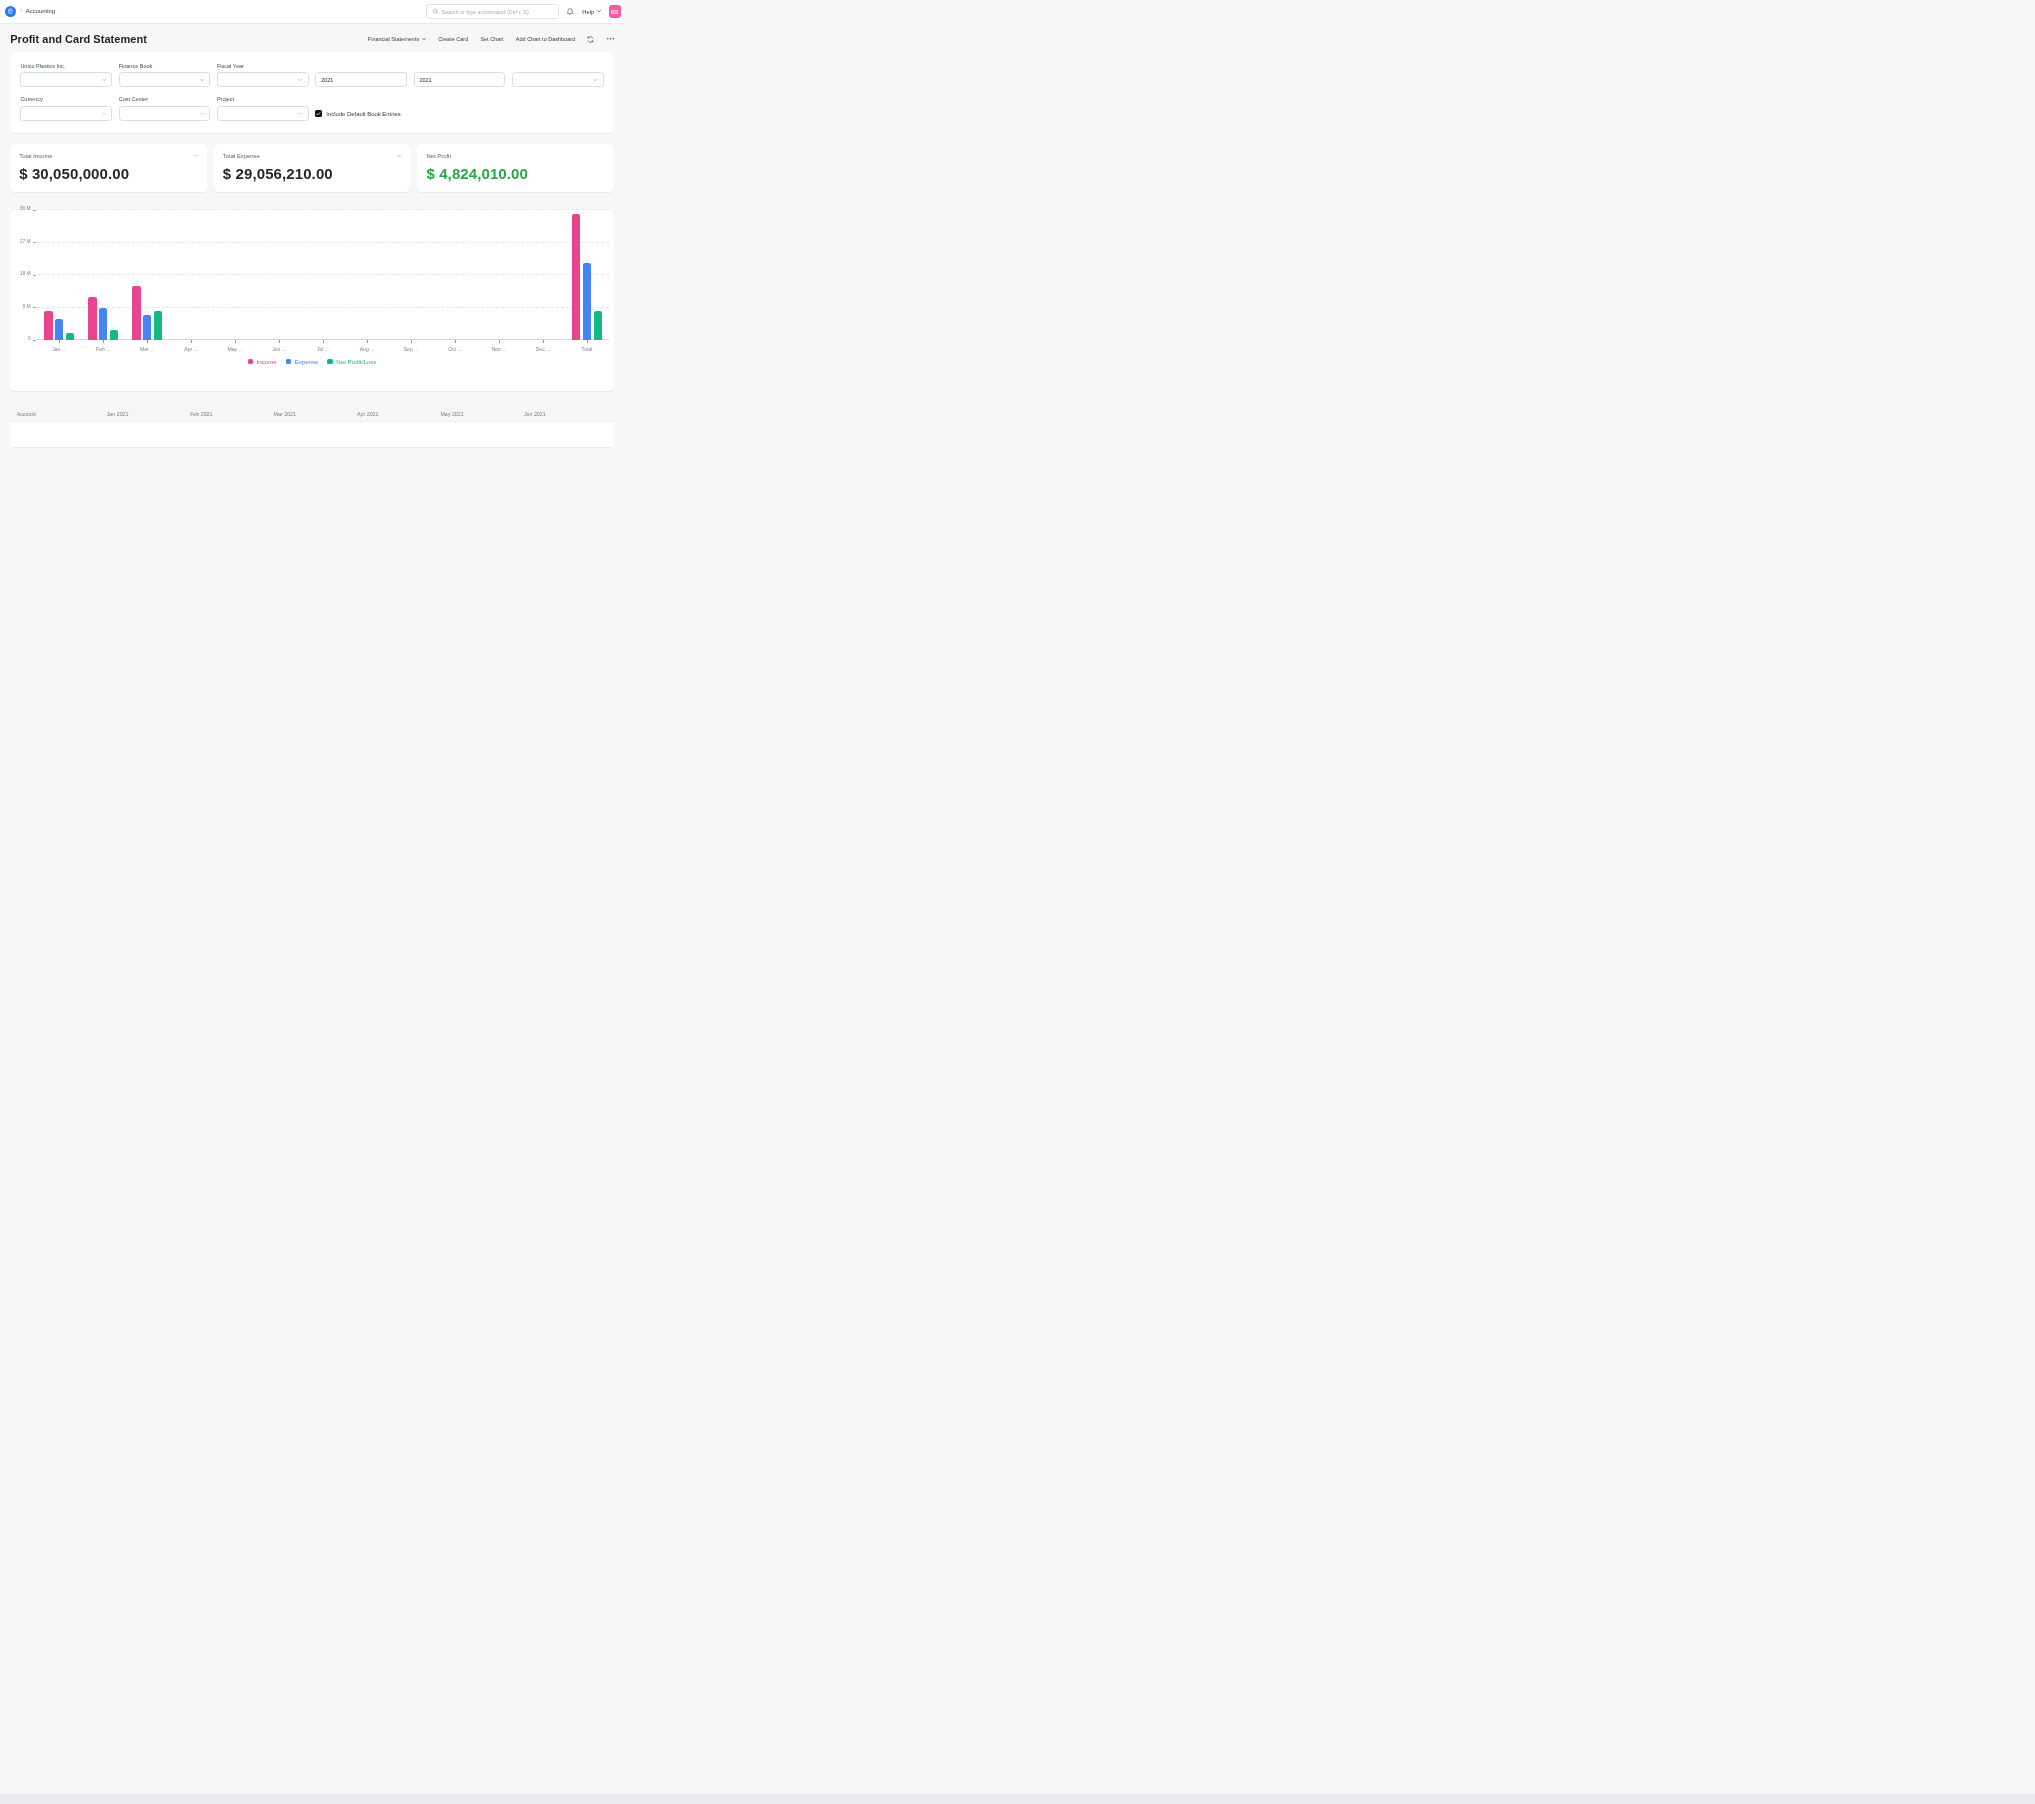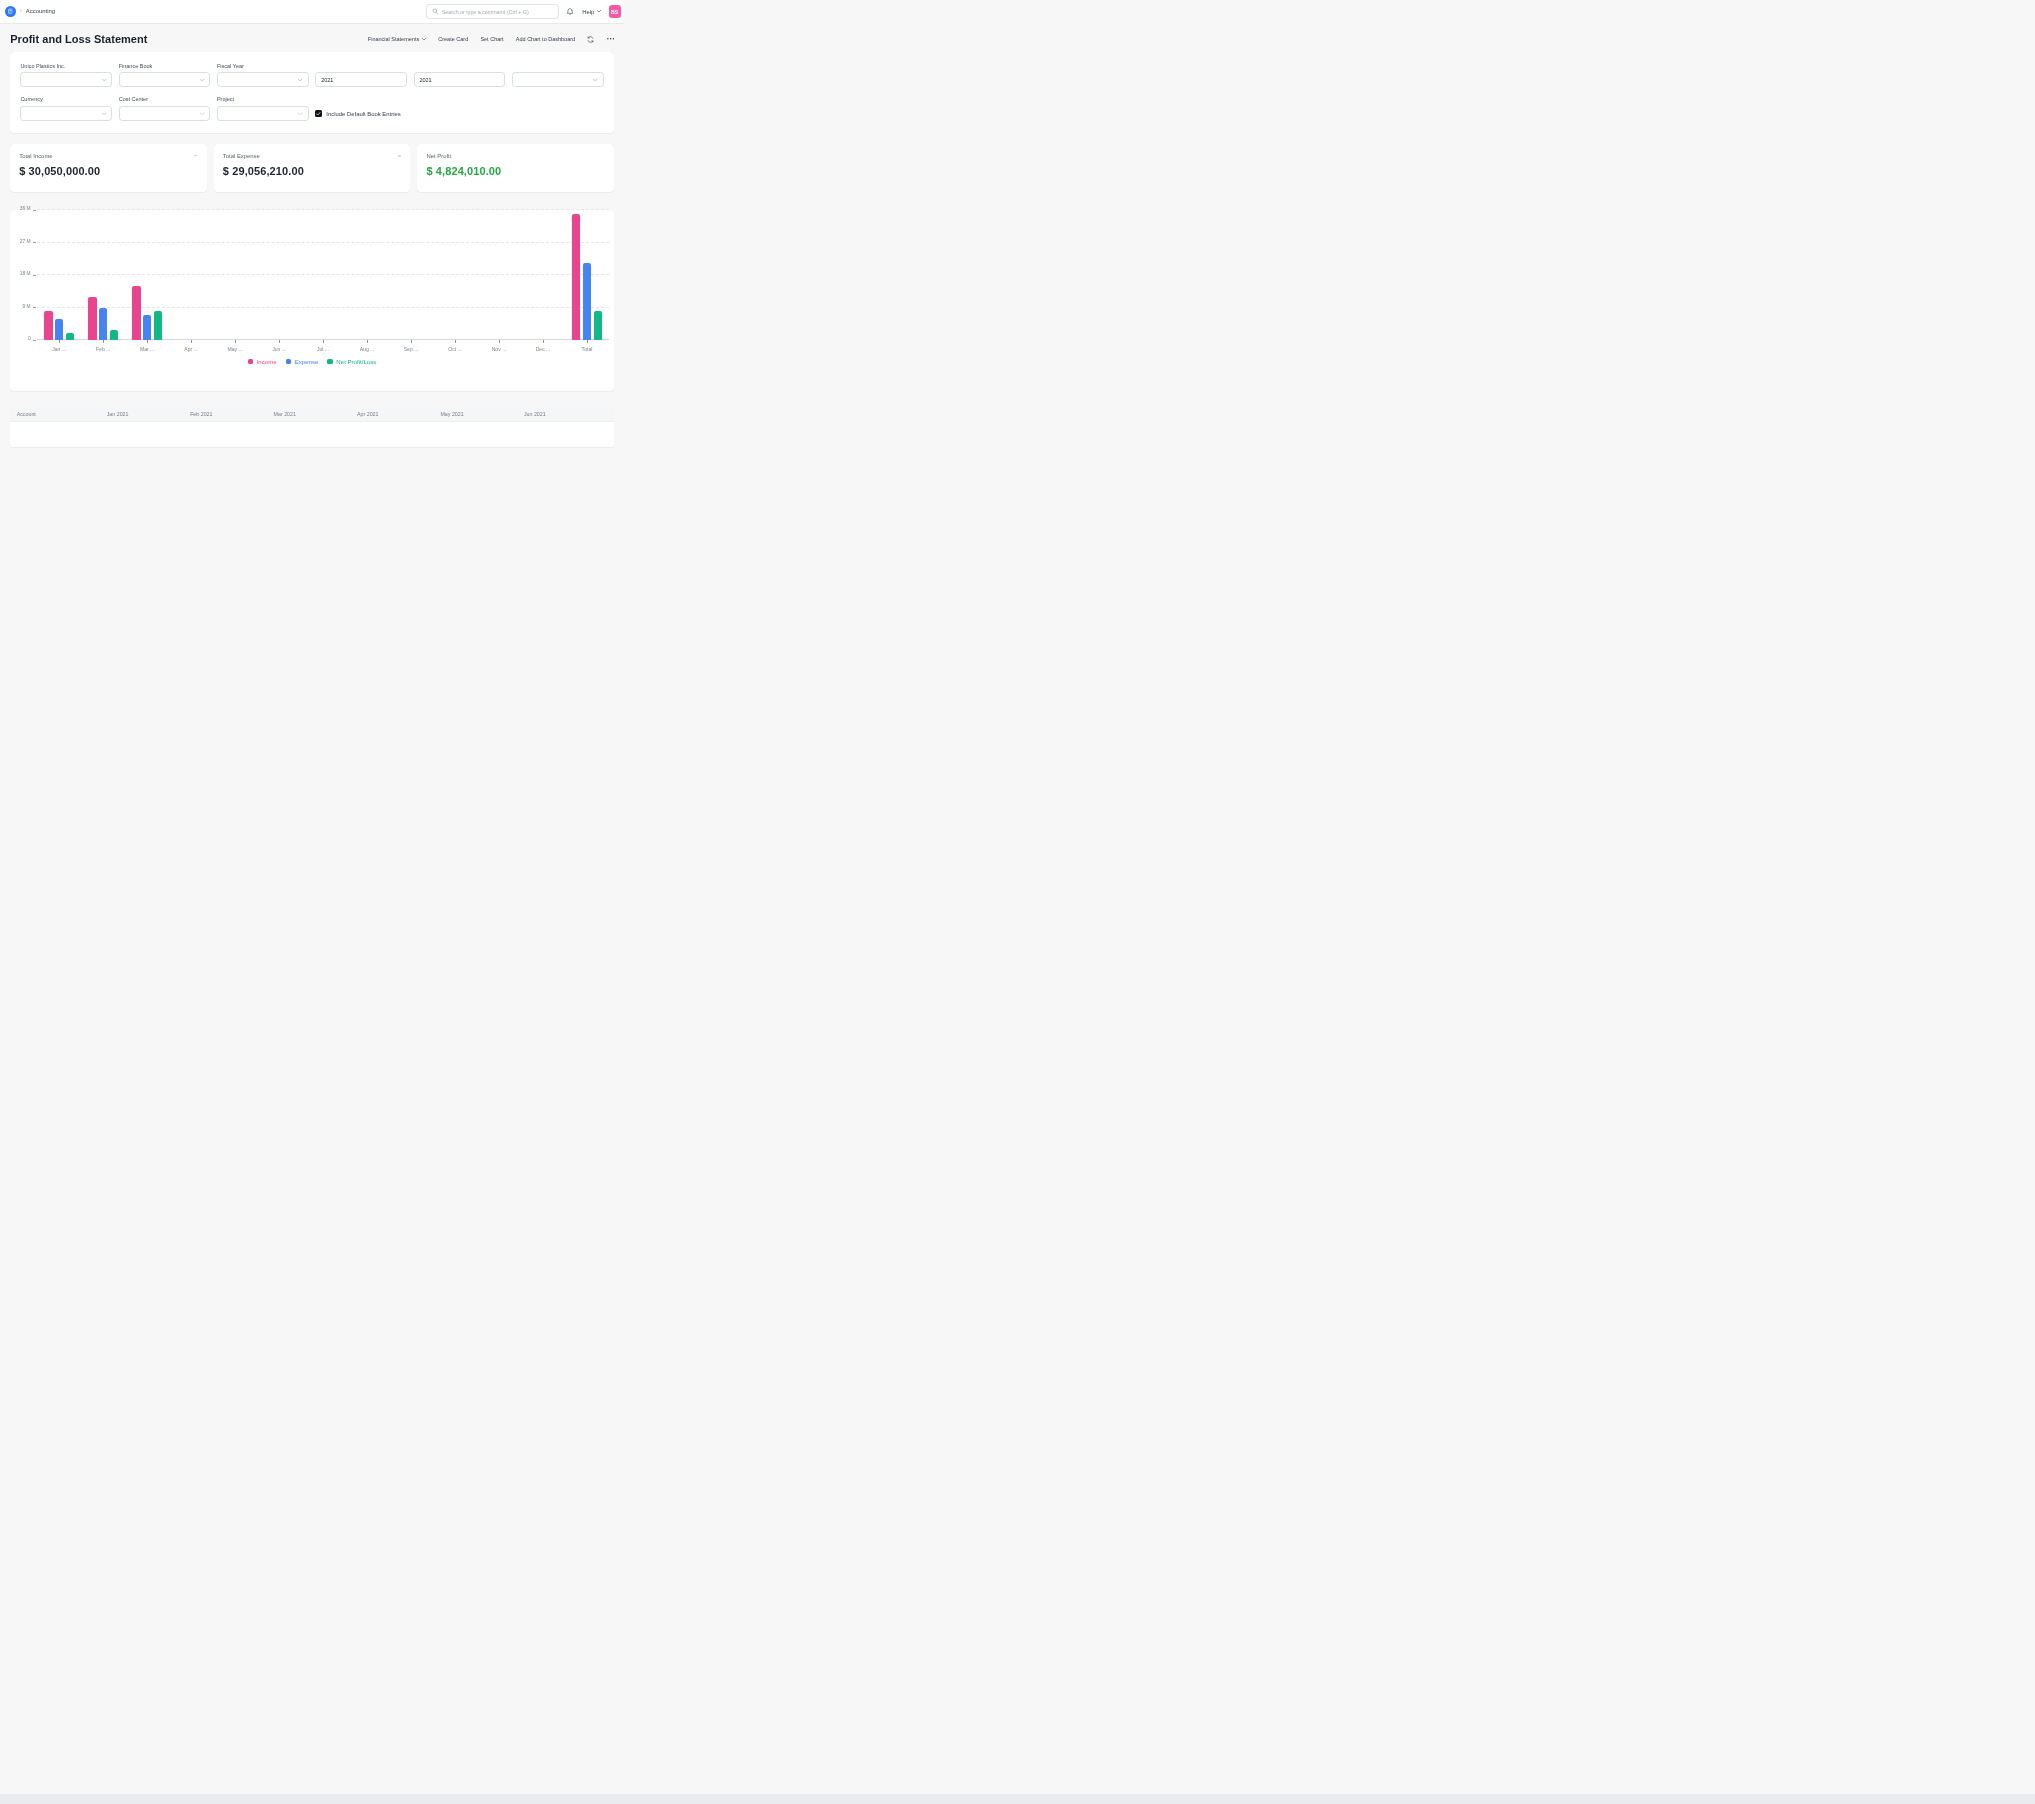--- a/index.html
+++ b/index.html
@@ -82,21 +82,21 @@
     display: flex; align-items: center; justify-content: center; flex: none;
   }
   .checkbox-label { font-size: 5.9px; color: #36414c; }
 
   
   .summary-row { display: grid; grid-template-columns: repeat(3, 1fr); gap: 7.3px; margin-top: 11.4px; }
   .num-card { height: 48px; padding: 8.5px 9px; position: relative; }
   .num-head { display: flex; align-items: flex-start; justify-content: space-between; }
   .num-label { font-size: 5.9px; color: #5a6670; }
   .num-op { color: #b7bfc6; font-weight: 700; font-size: 6.1px; line-height: 1; }
-  .num-value { margin-top: 6.5px; font-size: 11px; font-weight: 700; color: #1f272e; letter-spacing: 0.1px; }
+  .num-value { margin-top: 6.5px; font-size: 15px; font-weight: 700; color: #1f272e; letter-spacing: 0.1px; }
 
   
   .chart-card { margin-top: 9px; height: 181px; }
   .chart-body { margin: 18.3px 4.9px 0 27px; }
   .plot { position: relative; height: 130px; }
   .gridline { position: absolute; left: 0; right: 0; height: 0; border-top: 0.4px dashed #e4e7ea; }
   .gridline.baseline { border-top: 0.4px solid #d6dade; }
   .ytick {
     position: absolute; left: -26px; width: 19.5px; text-align: right;
     font-size: 4.9px; color: #7c8590; transform: translateY(50%); line-height: 1;
@@ -167,21 +167,21 @@
     </button>
     <button class="avatar">
       <span>BS</span>
     </button>
   </div>
 </header>
 
 <div class="page">
 
   <div class="page-head">
-    <h1>Profit and Loss Statement</h1>
+    <h1>Profit and Card Statement</h1>
     <div class="actions">
       <button class="txt-btn menu-btn">
         <span>Financial Statements</span>
         <svg width="4.1" height="2.4" viewBox="0 0 10 6" fill="none" stroke="#36414c" stroke-width="1.5" stroke-linecap="round">
             <path d="M1 1l4 4 4-4"></path>
           </svg>
       </button>
       <span class="text-actions" id="text-actions">
           <button class="txt-btn">Create Card</button>
           <button class="txt-btn">Set Chart</button>

